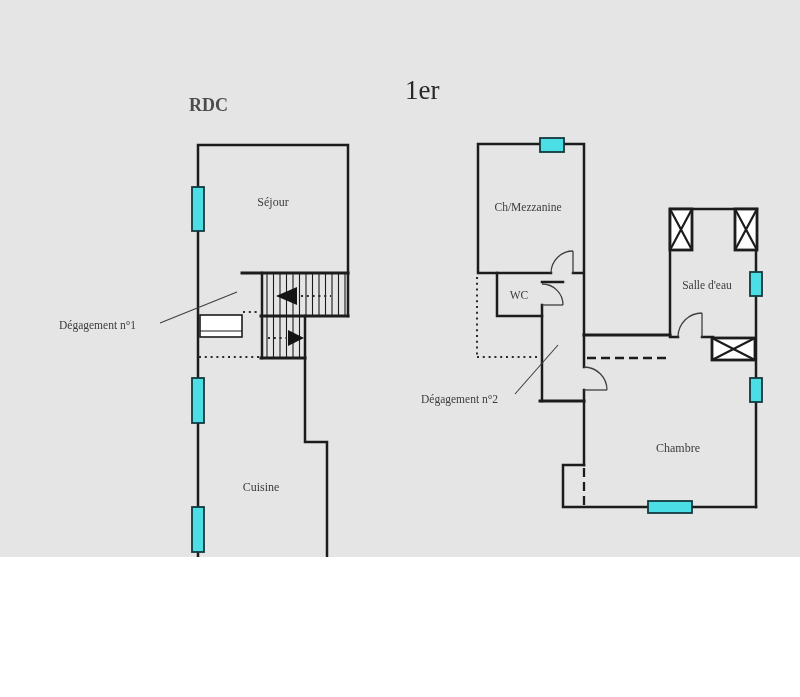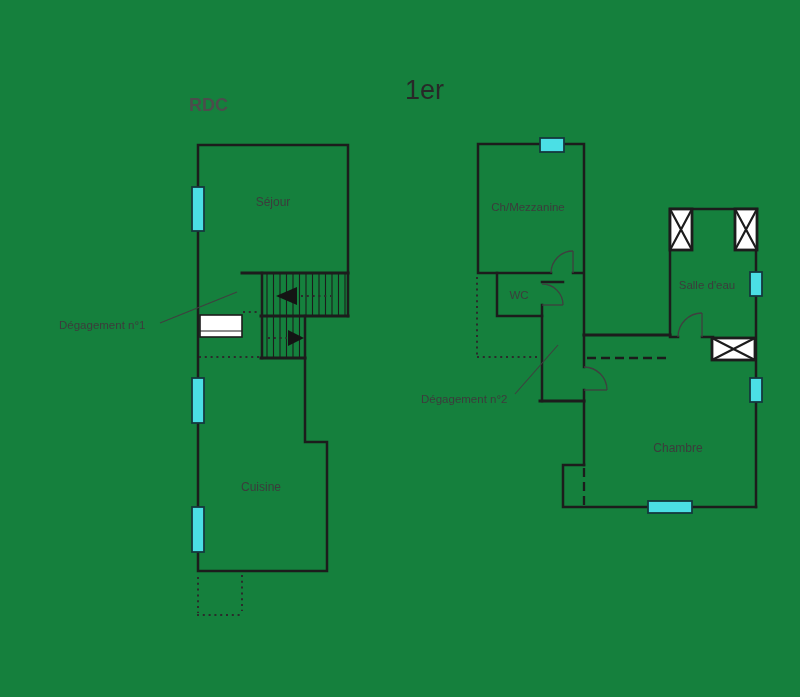--- a/index.html
+++ b/index.html
@@ -1,20 +1,20 @@
 <!DOCTYPE html>
 <html><head>
 <meta charset="utf-8">
 <style>
   html,body{margin:0;padding:0;background:#ffffff;}
   .canvas{
     position:relative;
-    width:800px;height:697px;
-    background:#15803d;
-    font-family:Liberation Sans, sans-serif;
+    width:800px;height:557px;
+    background:#e5e5e5;
+    font-family:Liberation Serif, serif;
     overflow:hidden;
   }
   svg{display:block;}
   .wall{stroke:#1c1c1c;fill:none;stroke-linecap:square;}
   .w25{stroke-width:2.5;}
   .w3{stroke-width:3;}
   .thin{stroke:#3f3f3f;stroke-width:1.3;fill:none;}
   .hatch{stroke:#1c1c1c;stroke-width:1.1;fill:none;}
   .dotted{stroke:#2b2b2b;stroke-width:2;stroke-dasharray:2 3.8;fill:none;}
   .dashed{stroke:#1c1c1c;stroke-width:2.3;stroke-dasharray:9 5;fill:none;}

